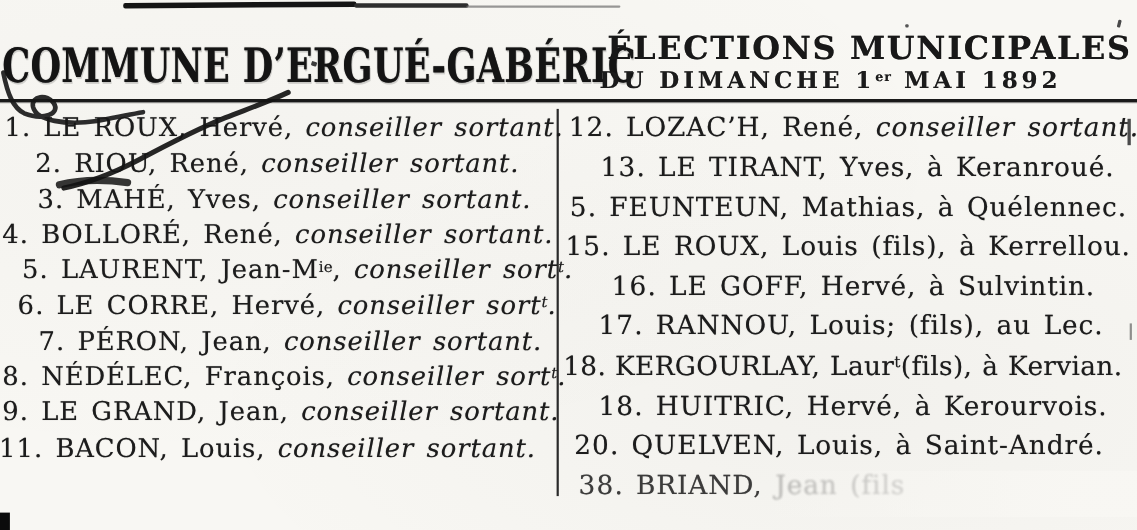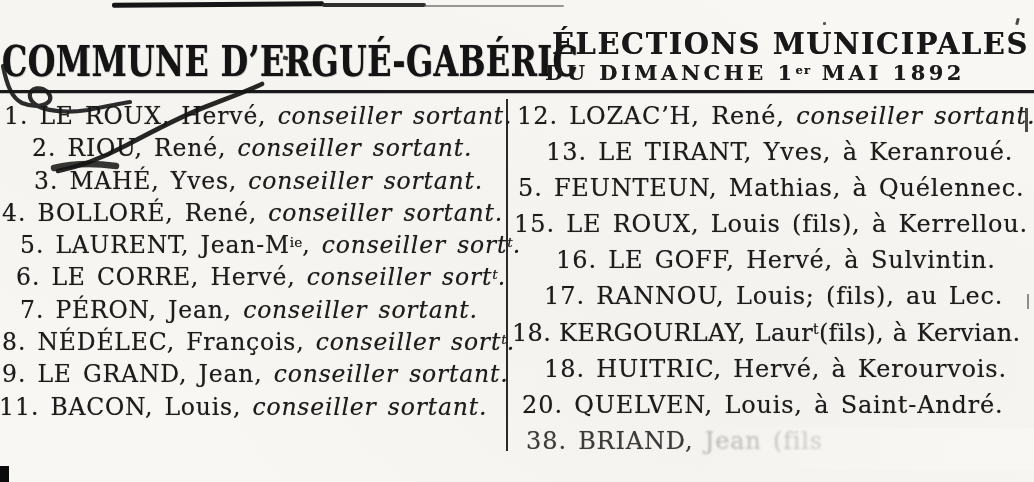--- a/index.html
+++ b/index.html
@@ -50,21 +50,21 @@
   .nm{letter-spacing:0.8px;word-spacing:3px;}
   .it{font-style:italic;letter-spacing:0.8px;word-spacing:3px;}
   .sup{font-size:0.58em;position:relative;top:-0.45em;letter-spacing:0;}
   
   .col-left .row:nth-child(1){margin-left:2px;}
   .col-left .row:nth-child(2){margin-left:30px;}
   .col-left .row:nth-child(3){margin-left:32px;}
   .col-left .row:nth-child(4){margin-left:0;}
   .col-left .row:nth-child(5){margin-left:18px;text-align:right;}
   .col-left .row:nth-child(6){margin-left:14px;}
-  .col-left .row:nth-child(7){margin-left:18px;}
+  .col-left .row:nth-child(7){margin-left:33px;}
   .col-left .row:nth-child(8){margin-left:0;}
   .col-left .row:nth-child(9){margin-left:0;}
   .col-left .row:nth-child(10){margin-left:-3px;}
   .col-left .row:nth-child(11){margin-left:18px;}
   .col-right .row:nth-child(1){margin-left:3px;}
   .col-right .row:nth-child(2){margin-left:32px;}
   .col-right .row:nth-child(3){margin-left:4px;}
   .col-right .row:nth-child(4){margin-left:0;}
   .col-right .row:nth-child(5){margin-left:42px;}
   .col-right .row:nth-child(6){margin-left:30px;}

